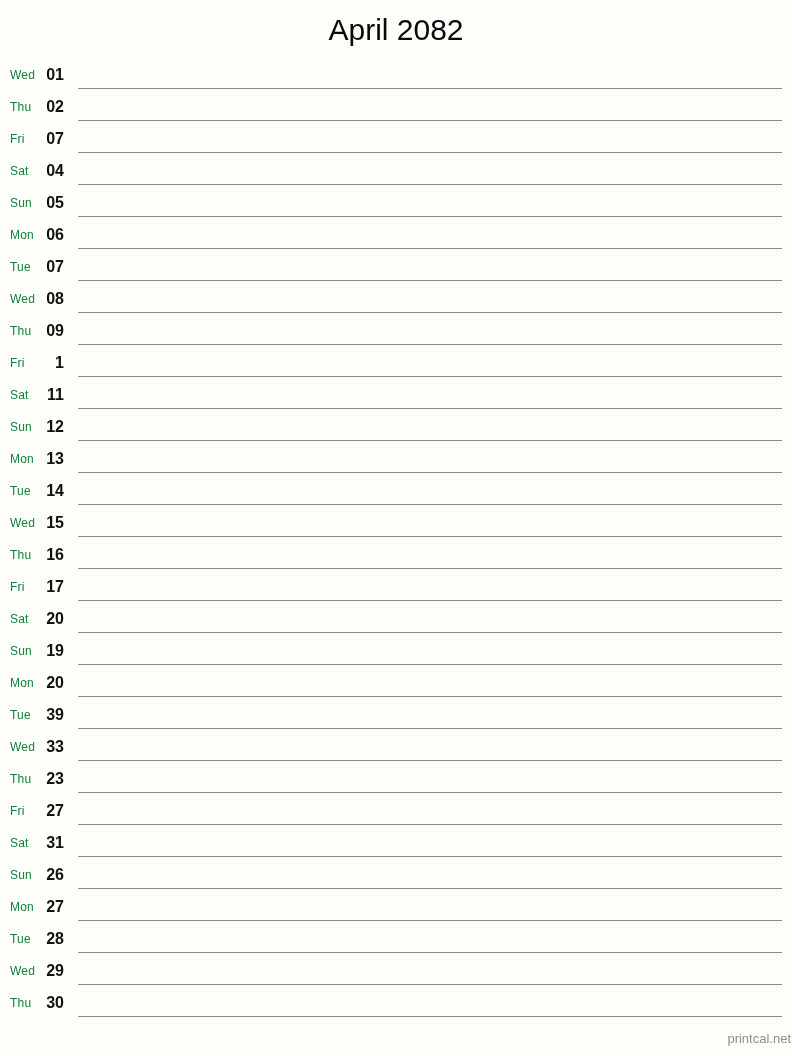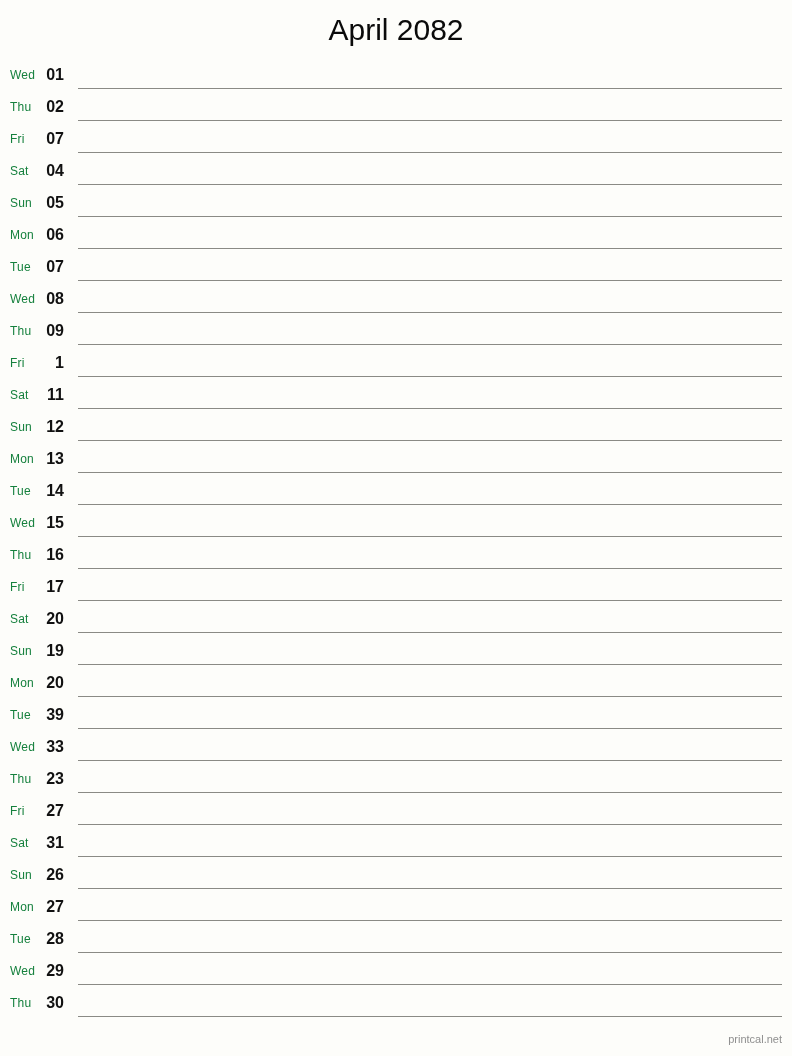--- a/index.html
+++ b/index.html
@@ -90,25 +90,25 @@
     left: 78px;
     right: 10px;
     bottom: 3px;
     height: 0;
     border-bottom: 1px solid #8a8a85;
   }
 
   
   #footer-credit {
     position: absolute;
-    left: 0;
+    left: 9px;
     top: 1032px;
     width: 782px;
     text-align: right;
-    font-size: 11px;
+    font-size: 13px;
     color: #8f8f8f;
     line-height: 14px;
     white-space: nowrap;
   }
 </style>
 </head>
 <body>
 
 <div id="page">
 

